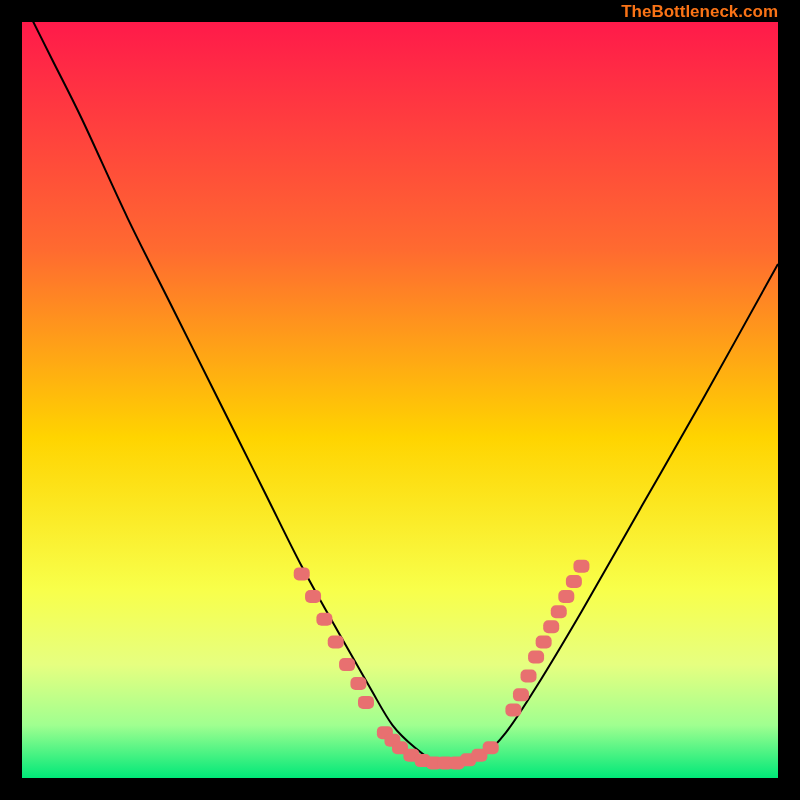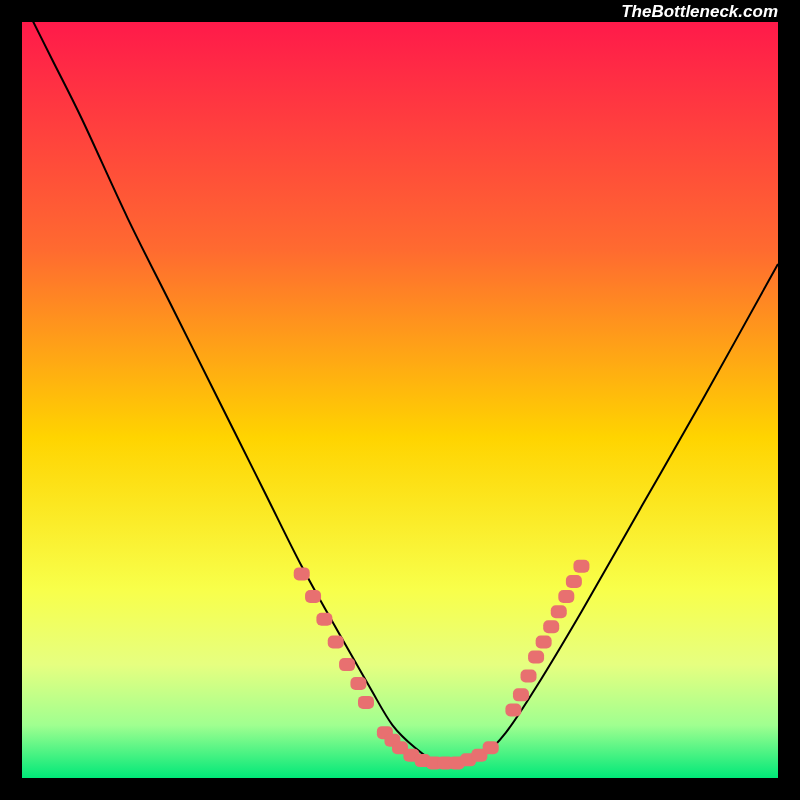--- a/index.html
+++ b/index.html
@@ -27,23 +27,22 @@
     height: 756px;
     overflow: hidden;
   }
   .watermark {
     position: absolute;
     top: 2px;
     right: 22px;
     font-family: Arial, sans-serif;
     font-size: 17px;
     font-weight: bold;
-    color: #ffffff;
+    color: #f97316;
     letter-spacing: 0px;
-    font-style: italic;
   }
   svg {
     display: block;
   }
 </style>
 </head>
 <body>
 
 <div class="frame">
   <div class="watermark">TheBottleneck.com</div>

